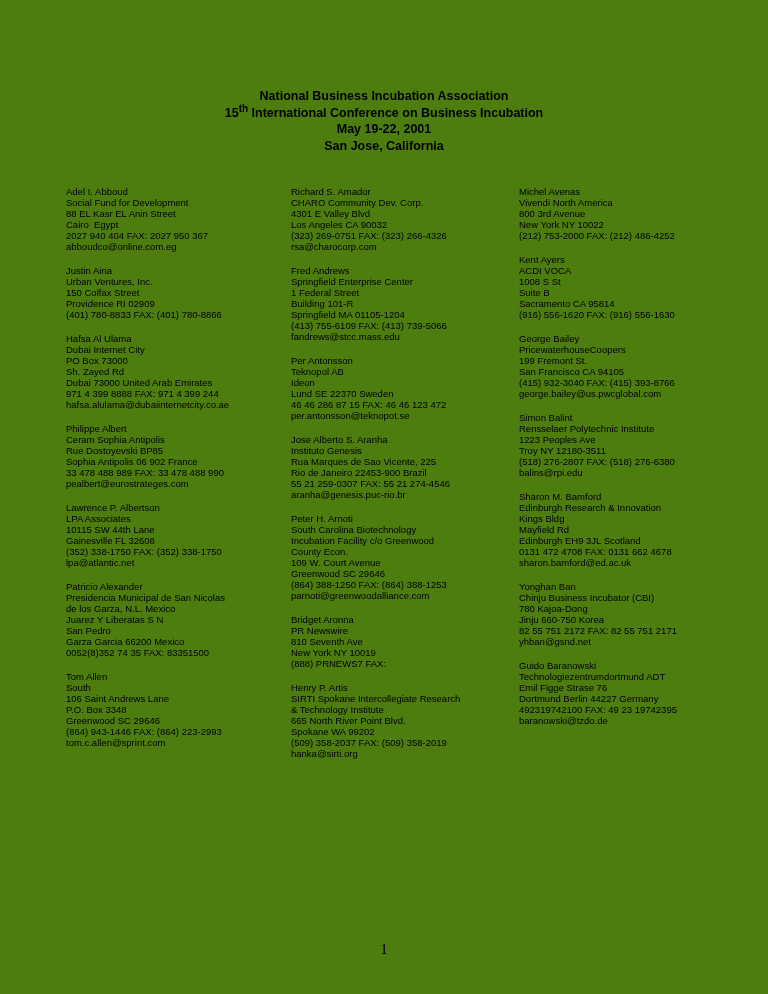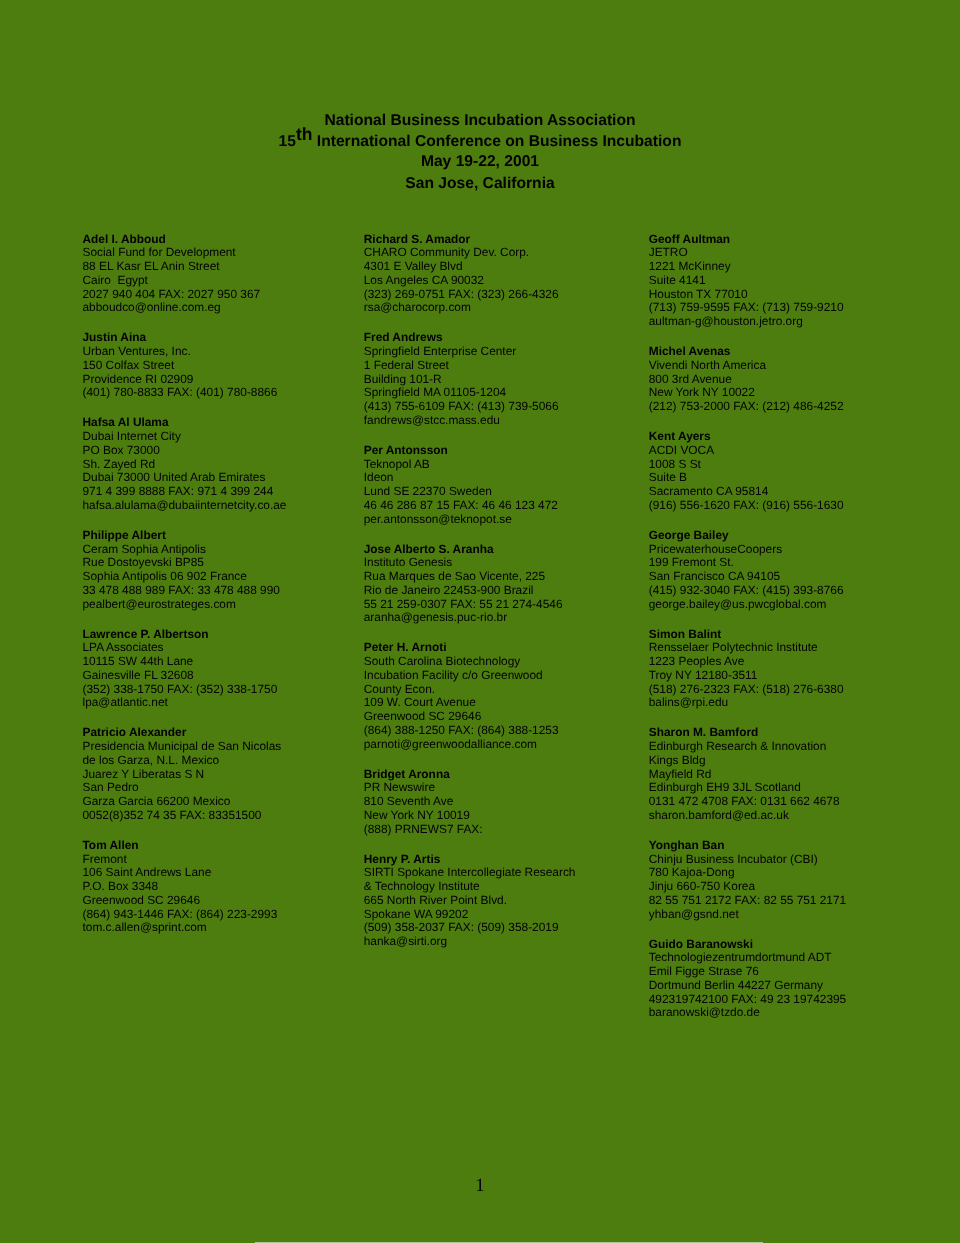--- a/index.html
+++ b/index.html
@@ -21,21 +21,21 @@
     top: 88px;
     left: 0;
     width: 768px;
     text-align: center;
     font-weight: bold;
     font-size: 12.5px;
     line-height: 16.5px;
     color: #000000;
   }
   .title-block sup {
-    font-size: 14px;
+    font-size: 10px;
     vertical-align: super;
     line-height: 0;
   }
   .directory {
     position: absolute;
     top: 186px;
     left: 0;
     width: 768px;
   }
   .col {
@@ -43,21 +43,21 @@
     top: 0;
     width: 218px;
   }
   .col-1 { left: 66px; }
   .col-2 { left: 291px; }
   .col-3 { left: 519px; }
   .entry {
     margin-bottom: 13px;
   }
   .entry-name {
-    font-weight: bold;
+    font-weight: normal;
     font-size: 9.5px;
     line-height: 11px;
     white-space: pre-wrap;
   }
   .entry-line {
     font-size: 9.5px;
     line-height: 11px;
     white-space: pre-wrap;
   }
   .page-number {
@@ -129,21 +129,21 @@
           <div class="entry-name">Patricio Alexander</div>
           <div class="entry-line">Presidencia Municipal de San Nicolas</div>
           <div class="entry-line">de los Garza, N.L. Mexico</div>
           <div class="entry-line">Juarez Y Liberatas S N</div>
           <div class="entry-line">San Pedro</div>
           <div class="entry-line">Garza Garcia 66200 Mexico</div>
           <div class="entry-line">0052(8)352 74 35 FAX: 83351500</div>
         </div>
         <div class="entry">
           <div class="entry-name">Tom Allen</div>
-          <div class="entry-line">Fremont</div>
+          <div class="entry-line">South</div>
           <div class="entry-line">106 Saint Andrews Lane</div>
           <div class="entry-line">P.O. Box 3348</div>
           <div class="entry-line">Greenwood SC 29646</div>
           <div class="entry-line">(864) 943-1446 FAX: (864) 223-2993</div>
           <div class="entry-line">tom.c.allen@sprint.com</div>
         </div>
       </div>
     <div class="col col-2">
         <div class="entry">
           <div class="entry-name">Richard S. Amador</div>
@@ -200,29 +200,20 @@
           <div class="entry-line">SIRTI Spokane Intercollegiate Research</div>
           <div class="entry-line">&amp; Technology Institute</div>
           <div class="entry-line">665 North River Point Blvd.</div>
           <div class="entry-line">Spokane WA 99202</div>
           <div class="entry-line">(509) 358-2037 FAX: (509) 358-2019</div>
           <div class="entry-line">hanka@sirti.org</div>
         </div>
       </div>
     <div class="col col-3">
         <div class="entry">
-          <div class="entry-name">Geoff Aultman</div>
-          <div class="entry-line">JETRO</div>
-          <div class="entry-line">1221 McKinney</div>
-          <div class="entry-line">Suite 4141</div>
-          <div class="entry-line">Houston TX 77010</div>
-          <div class="entry-line">(713) 759-9595 FAX: (713) 759-9210</div>
-          <div class="entry-line">aultman-g@houston.jetro.org</div>
-        </div>
-        <div class="entry">
           <div class="entry-name">Michel Avenas</div>
           <div class="entry-line">Vivendi North America</div>
           <div class="entry-line">800 3rd Avenue</div>
           <div class="entry-line">New York NY 10022</div>
           <div class="entry-line">(212) 753-2000 FAX: (212) 486-4252</div>
         </div>
         <div class="entry">
           <div class="entry-name">Kent Ayers</div>
           <div class="entry-line">ACDI VOCA</div>
           <div class="entry-line">1008 S St</div>
@@ -236,21 +227,21 @@
           <div class="entry-line">199 Fremont St.</div>
           <div class="entry-line">San Francisco CA 94105</div>
           <div class="entry-line">(415) 932-3040 FAX: (415) 393-8766</div>
           <div class="entry-line">george.bailey@us.pwcglobal.com</div>
         </div>
         <div class="entry">
           <div class="entry-name">Simon Balint</div>
           <div class="entry-line">Rensselaer Polytechnic Institute</div>
           <div class="entry-line">1223 Peoples Ave</div>
           <div class="entry-line">Troy NY 12180-3511</div>
-          <div class="entry-line">(518) 276-2323 FAX: (518) 276-6380</div>
+          <div class="entry-line">(518) 276-2807 FAX: (518) 276-6380</div>
           <div class="entry-line">balins@rpi.edu</div>
         </div>
         <div class="entry">
           <div class="entry-name">Sharon M. Bamford</div>
           <div class="entry-line">Edinburgh Research &amp; Innovation</div>
           <div class="entry-line">Kings Bldg</div>
           <div class="entry-line">Mayfield Rd</div>
           <div class="entry-line">Edinburgh EH9 3JL Scotland</div>
           <div class="entry-line">0131 472 4708 FAX: 0131 662 4678</div>
           <div class="entry-line">sharon.bamford@ed.ac.uk</div>

